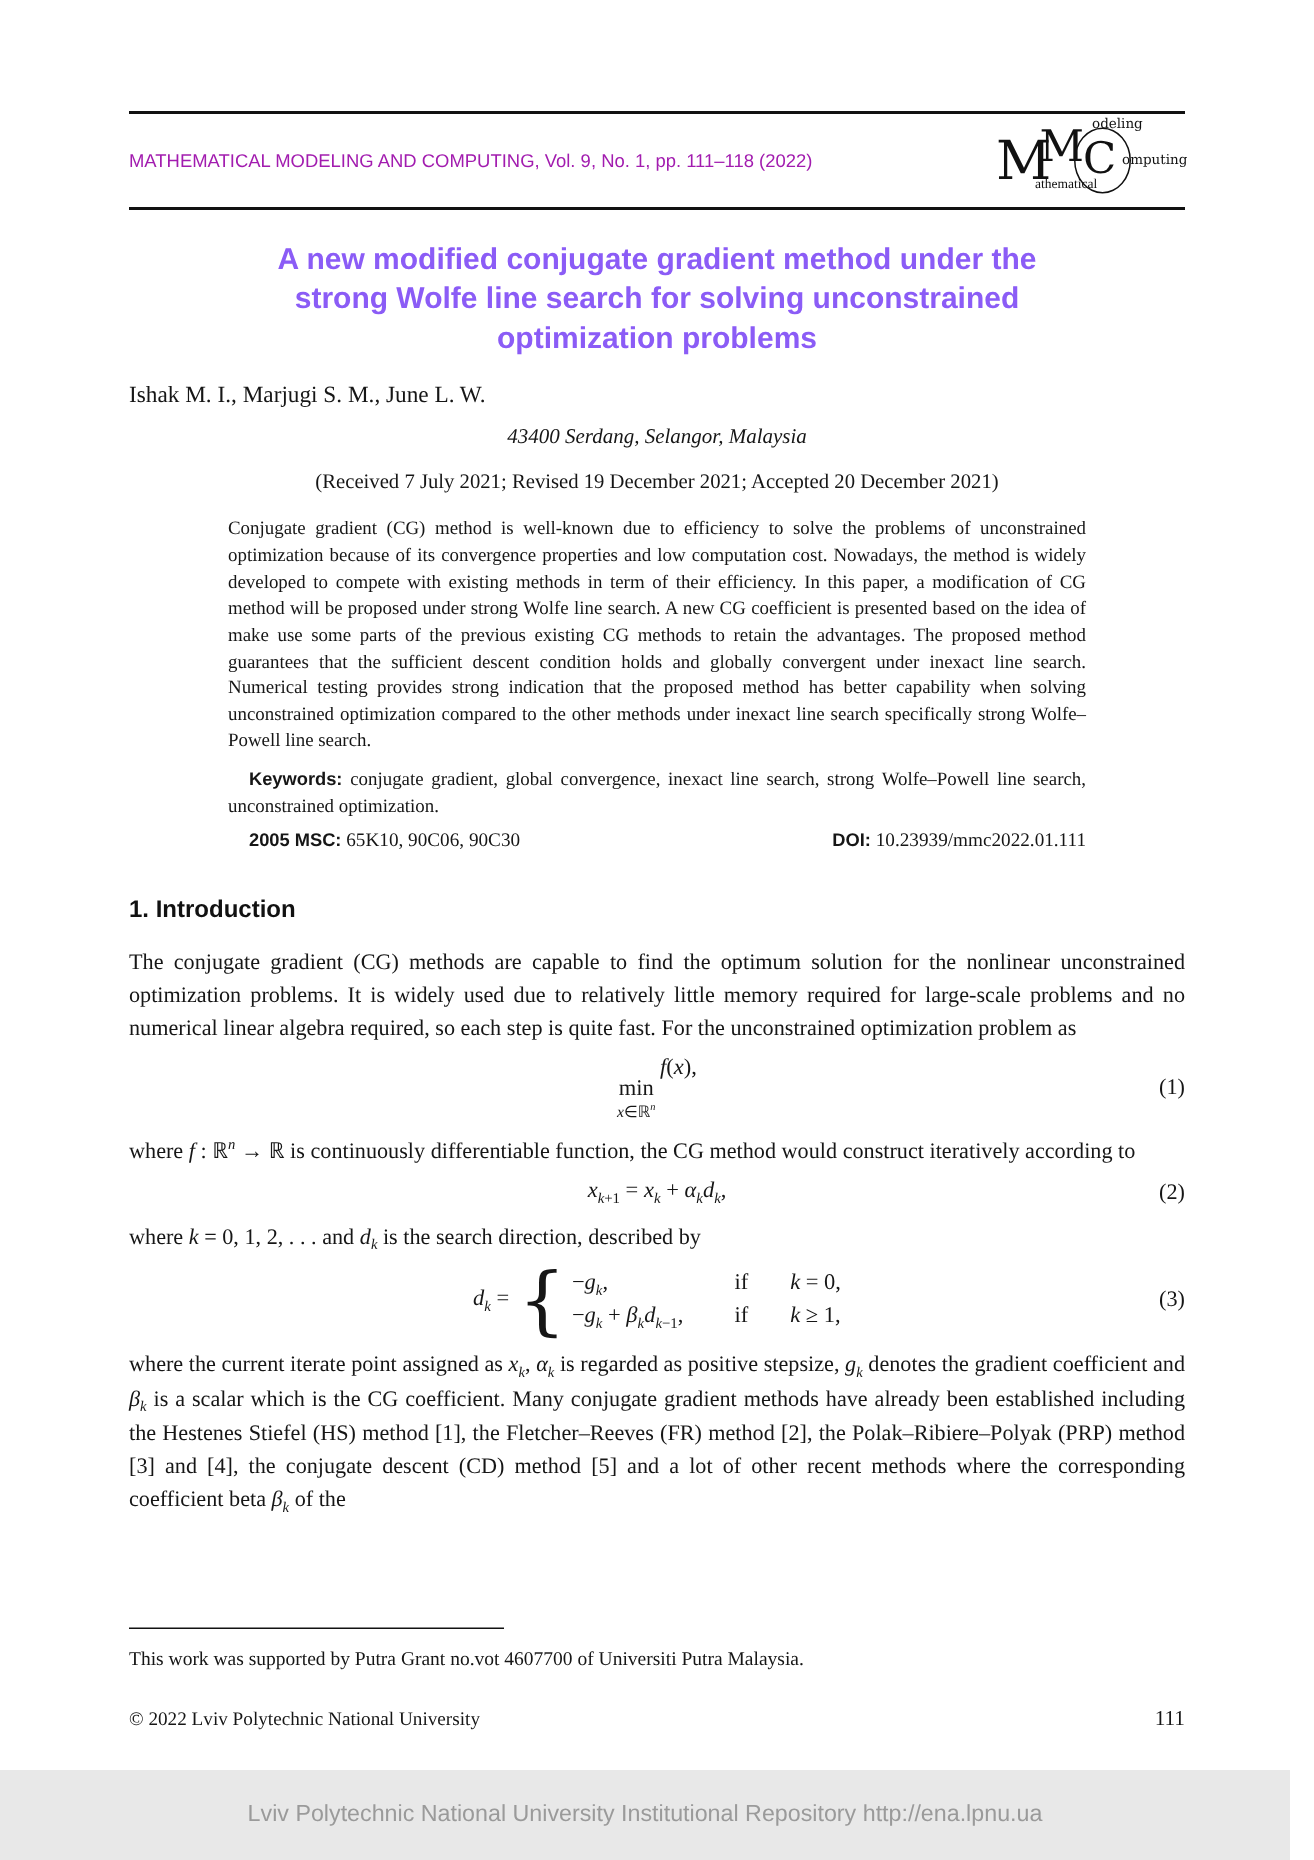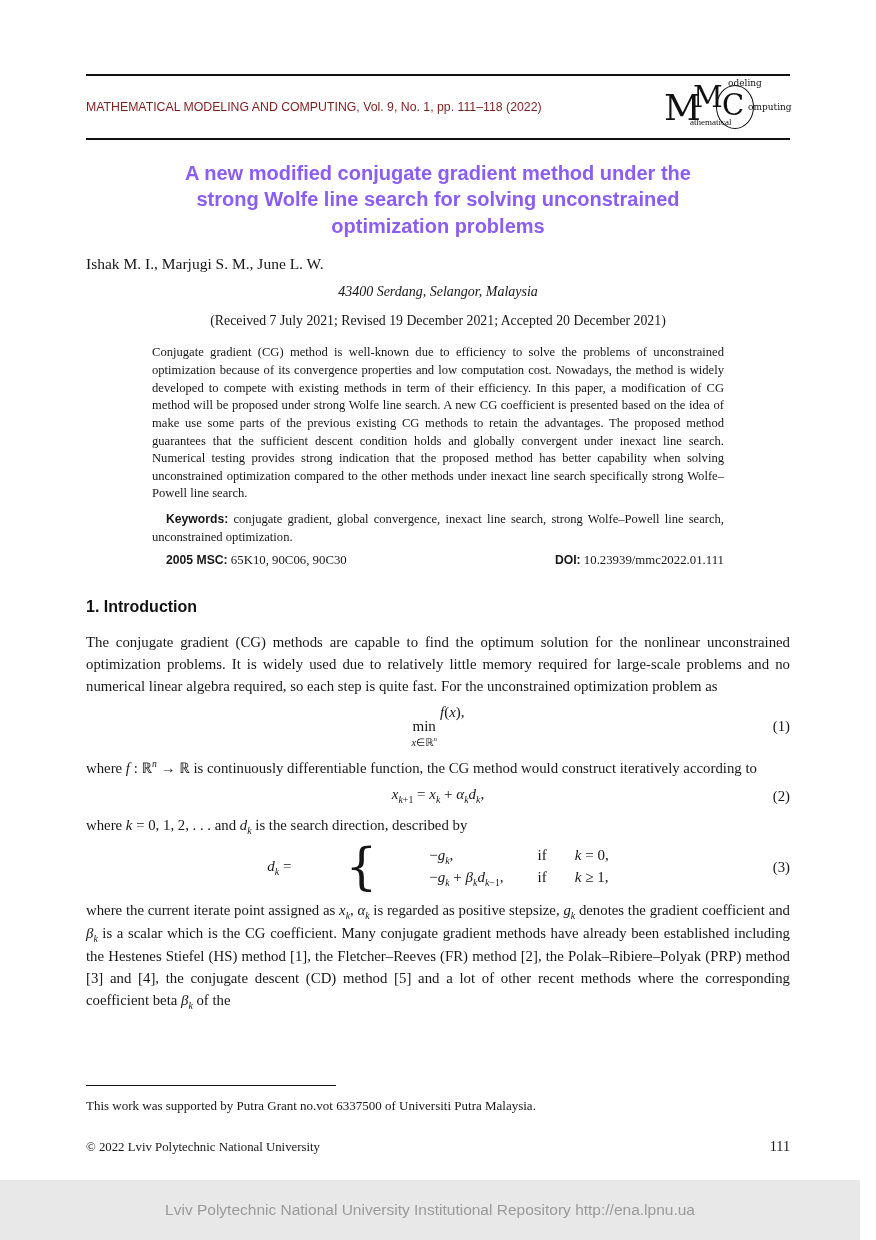--- a/index.html
+++ b/index.html
@@ -8,21 +8,21 @@
     position:relative; width:876px; height:1240px; margin:0 auto;
     background:#ffffff; color:#161616; overflow:hidden;
     font-family:"Liberation Serif", serif;
   }
   .content { padding:0 86px; }
 
   .rule { border:0; border-top:2px solid #111; margin:0; }
   .rule-top { margin-top:74px; }
 
   .header-row { display:flex; justify-content:space-between; align-items:center; min-height:60px; padding:2px 0; }
-  .journal-line { font-family:"Liberation Sans", sans-serif; font-size:12.3px; color:#7f1d1d; }
+  .journal-line { font-family:"Liberation Sans", sans-serif; font-size:12.3px; color:#a21caf; }
 
   
   .logo { position:relative; width:126px; height:58px; flex:0 0 auto; }
   .lg-word { position:absolute; font-family:"DejaVu Serif", serif; font-size:9px; color:#111; }
   .lg-odeling { left:64px; top:0; }
   .lg-omputing { left:84px; top:24px; }
   .lg-athematical { left:26px; top:39px;font-family:Liberation Serif, serif; }
   .lg-letter { position:absolute; font-family:"DejaVu Serif", serif; color:#111; line-height:1; }
   .lg-m1 { left:0; top:12px; font-size:36px; }
   .lg-m2 { left:29px; top:5px; font-size:29px; }
@@ -45,21 +45,21 @@
 
   
   .section-heading { margin-top:30px; font-family:"Liberation Sans", sans-serif; font-weight:700; font-size:16px; color:#111; }
   .para { margin:0; margin-top:16px; font-size:14.8px; line-height:1.48; text-align:justify; }
   .para.tight { margin-top:10px; }
 
   .eq-row { position:relative; text-align:center; margin-top:6px; margin-bottom:4px; font-size:15px; }
   .eq-num { position:absolute; right:0; top:50%; transform:translateY(-50%); font-size:14.8px; }
   .minop { display:inline-flex; flex-direction:column; align-items:center; vertical-align:-14px; line-height:1.05; }
   .minop .minsub { font-size:10.5px; }
-  .cases-wrap { display:inline-flex; align-items:center;gap:48px; }
+  .cases-wrap { display:inline-flex; align-items:center; }
   .cases-brace { font-family:"DejaVu Serif", serif; font-size:50px; font-weight:400; line-height:0.9; margin:0 4px 0 6px; }
   .cases-grid { display:inline-grid; grid-template-columns:auto auto auto; row-gap:3px; text-align:left; font-size:15px; }
   .c-expr { text-align:left; }
   .c-if { padding:0 28px 0 34px; }
   .c-cond { text-align:left; }
   sub, sup { font-size:0.66em; }
 
   
   .footnote-rule { position:absolute; left:86px; top:1085px; width:250px; border:0; border-top:1.8px solid #111; margin:0; }
   .footnote { position:absolute; left:86px; right:86px; top:1098px; font-size:13px; }
@@ -158,21 +158,21 @@
         </span>
       </span>
       <span class="eq-num">(3)</span>
     </div>
 
     <p class="para tight">where the current iterate point assigned as <i>x</i><sub><i>k</i></sub>, <i>α</i><sub><i>k</i></sub> is regarded as positive stepsize, <i>g</i><sub><i>k</i></sub> denotes the gradient coefficient and <i>β</i><sub><i>k</i></sub> is a scalar which is the CG coefficient. Many conjugate gradient methods have already been established including the Hestenes Stiefel (HS) method [1], the Fletcher–Reeves (FR) method [2], the Polak–Ribiere–Polyak (PRP) method [3] and [4], the conjugate descent (CD) method [5] and a lot of other recent methods where the corresponding coefficient beta <i>β</i><sub><i>k</i></sub> of the</p>
 
   </div>
 
   <hr class="footnote-rule">
-  <div class="footnote">This work was supported by Putra Grant no.vot 6337500 of Universiti Putra Malaysia.</div>
+  <div class="footnote">This work was supported by Putra Grant no.vot 4607700 of Universiti Putra Malaysia.</div>
 
   <div class="bottom-row">
     <span class="copyright">© 2022 Lviv Polytechnic National University</span>
     <span class="page-number">111</span>
   </div>
 
   <div class="repo-bar">
     <span class="repo-text">Lviv Polytechnic National University Institutional Repository http://ena.lpnu.ua</span>
   </div>
 </div>

